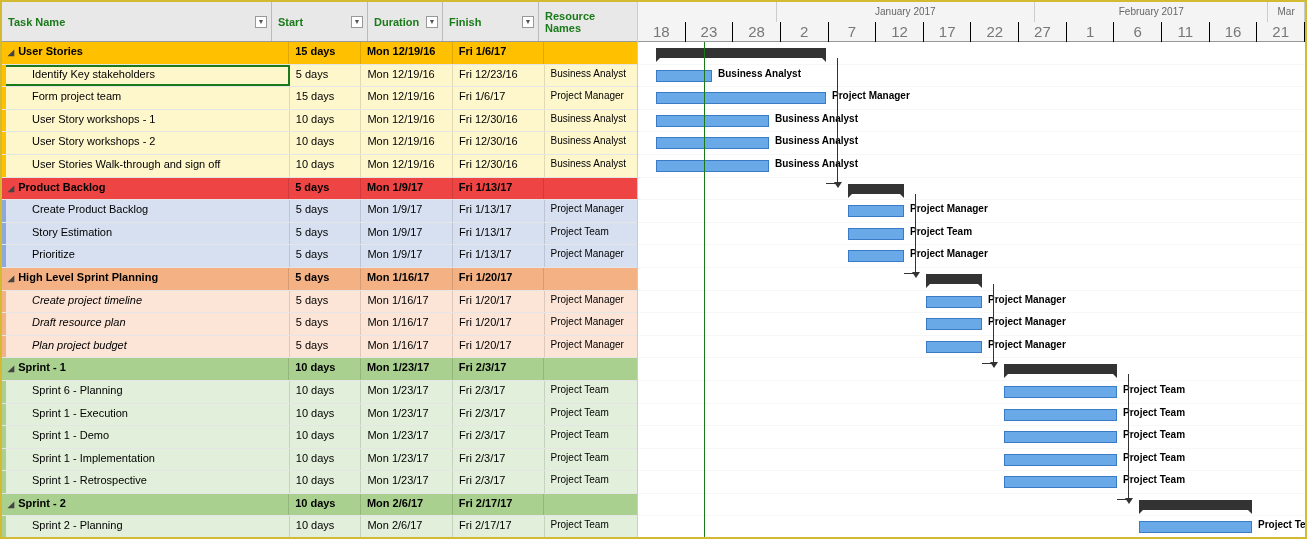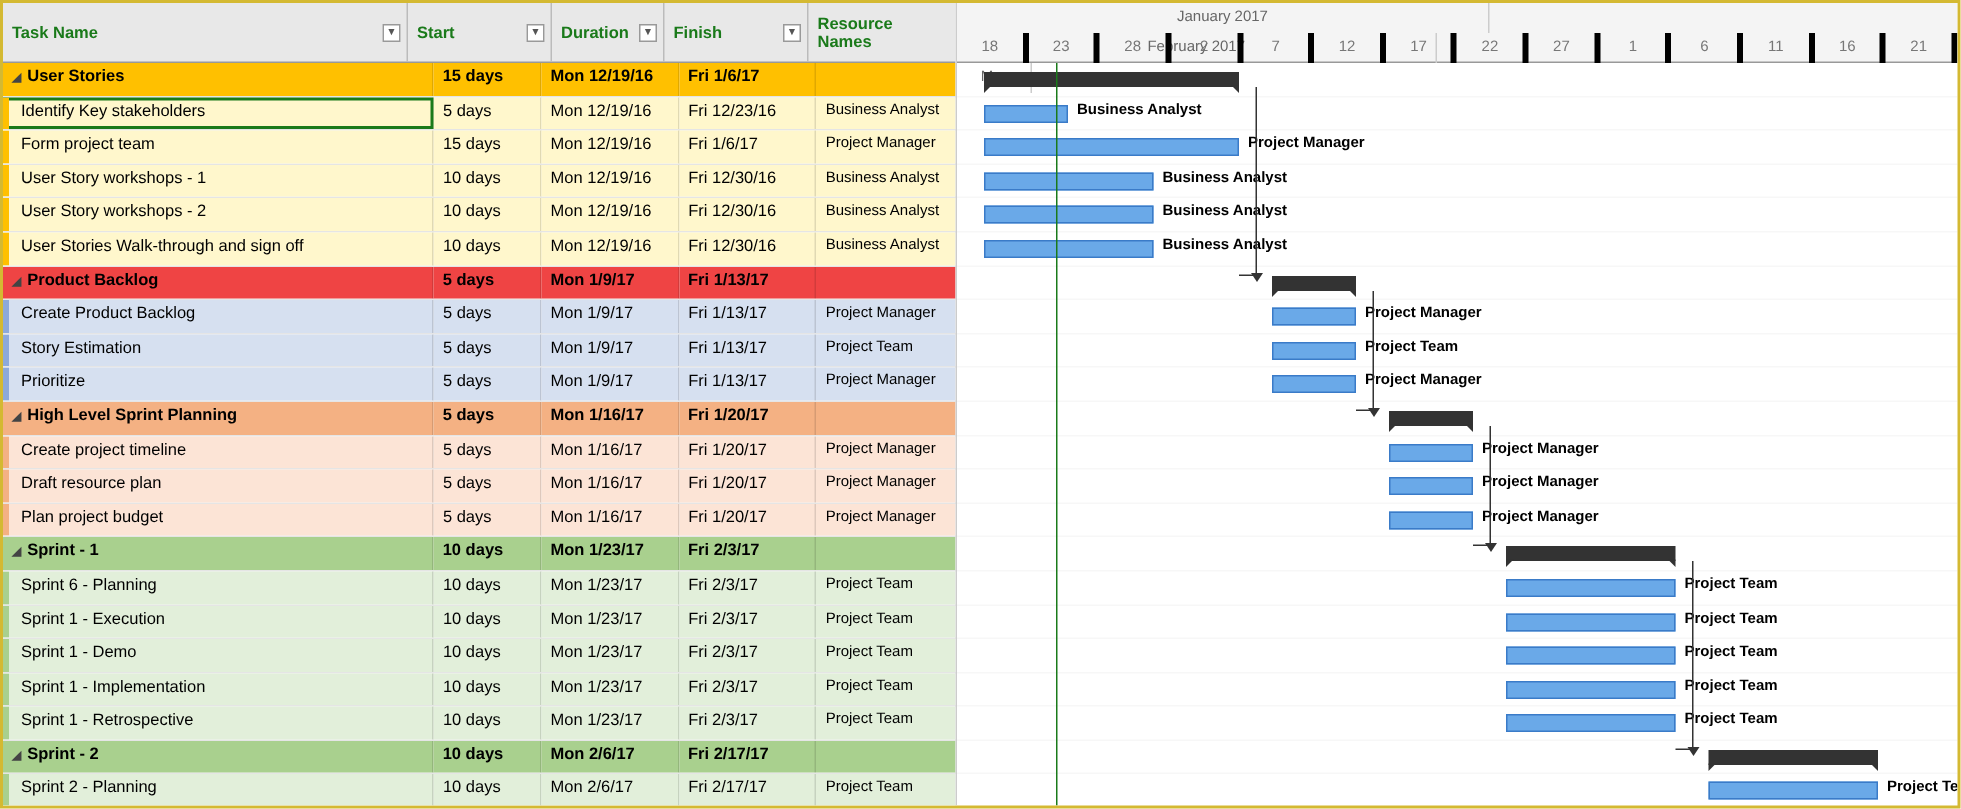--- a/index.html
+++ b/index.html
@@ -22,51 +22,51 @@
 .row { display: flex; height: 22.6px; border-bottom: 1px solid rgba(0,0,0,0.1); }
 .cell { padding: 3px 6px; border-right: 1px solid rgba(0,0,0,0.12); overflow: hidden; white-space: nowrap; text-overflow: ellipsis; }
 .cell.task { width: 302px; }
 .cell.dur { width: 75px; }
 .cell.start { width: 96px; }
 .cell.finish { width: 96px; }
 .cell.res { width: 97px; border-right: none; font-size: 10px; }
 
 .summary { font-weight: 700; }
 .summary .cell.task::before { content: "◢"; font-size: 8px; margin-right: 4px; color: #444; }
-.child .cell.task { padding-left: 12px; }
+.child .cell.task { padding-left: 30px; }
 
 
 .g-yellow.summary .cell { background: #ffc000; }
 .g-yellow.child .cell { background: #fff7cc; }
 .g-yellow.child .cell.task::before { content: ""; display: inline-block; width: 4px; height: 100%; background: #ffc000; position: absolute; left: 0; top: 0; }
 .g-yellow.child .cell.task { position: relative; }
 
 .g-blue.summary .cell { background: #ef4444; }
 .g-blue.child .cell { background: #d6e0f0; }
 .g-blue.child .cell.task { position: relative; }
 .g-blue.child .cell.task::before { content: ""; display: inline-block; width: 4px; height: 100%; background: #8ca9db; position: absolute; left: 0; top: 0; }
 
 .g-orange.summary .cell { background: #f4b183; }
 .g-orange.child .cell { background: #fce4d6; }
-.g-orange.child .cell.task { position: relative; }
+.g-orange.child .cell.task { position: relative; font-style: italic; }
 .g-orange.child .cell.task::before { content: ""; display: inline-block; width: 4px; height: 100%; background: #f4b183; position: absolute; left: 0; top: 0; }
 
 .g-green.summary .cell { background: #a9d08e; }
 .g-green.child .cell { background: #e2efda; }
 .g-green.child .cell.task { position: relative; }
 .g-green.child .cell.task::before { content: ""; display: inline-block; width: 4px; height: 100%; background: #a9d08e; position: absolute; left: 0; top: 0; }
 
 .selected { outline: 2px solid #1a7a1a; outline-offset: -2px; }
 
 
 .timescale { height: 40px; background: #f4f4f4; border-bottom: 1px solid #999; position: relative; }
-.timescale .months { display: flex; height: 20px; flex-direction: column; }
+.timescale .months { display: flex; height: 20px; }
 .timescale .month { border-right: 1px solid #ccc; text-align: center; font-size: 10px; color: #666; line-height: 20px; }
 .timescale .days { display: flex; height: 20px; }
-.timescale .day { border-right: 4px solid #000000; text-align: center; font-size: 10px; color: #777; line-height: 20px; }
+.timescale .day { border-right: 1px solid #000000; text-align: center; font-size: 15px; color: #777; line-height: 20px; }
 
 .gantt-body { position: relative; }
 .gantt-row { height: 22.6px; position: relative; border-bottom: 1px solid rgba(0,0,0,0.03); }
 
 .sum-bar { position: absolute; top: 6px; height: 10px; background: #333; }
 .sum-bar::before, .sum-bar::after { content: ""; position: absolute; top: 9px; width: 0; height: 0; border-top: 5px solid #333; }
 .sum-bar::before { left: 0; border-right: 5px solid transparent; border-left: 0; }
 .sum-bar::after { right: 0; border-left: 5px solid transparent; border-right: 0; }
 
 .task-bar { position: absolute; top: 5px; height: 12px; background: #6aa9e8; border: 1px solid #3a7bc8; }

